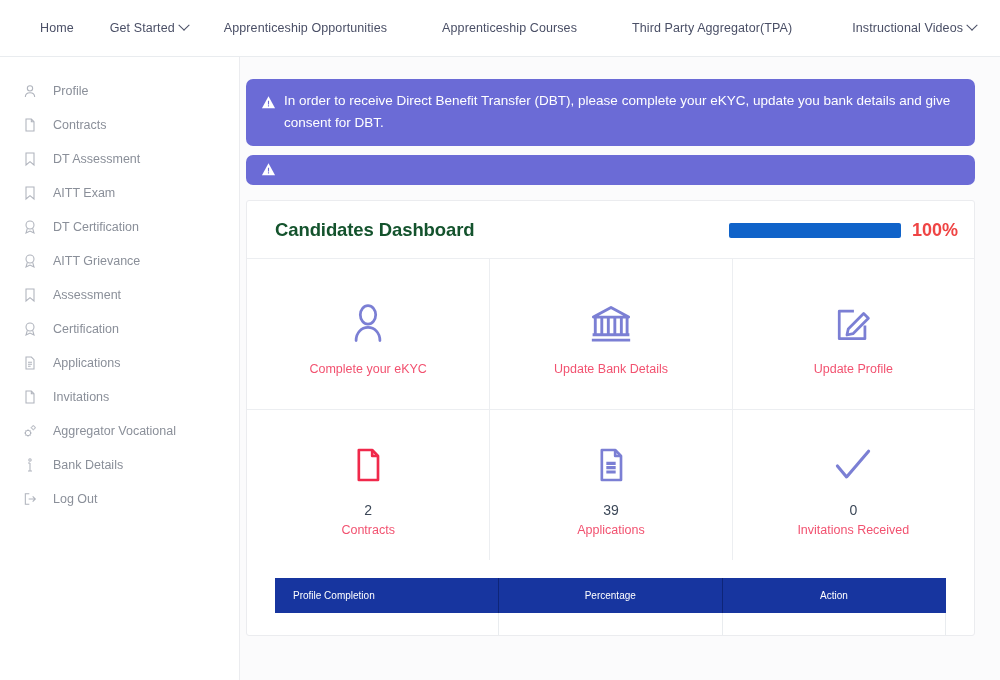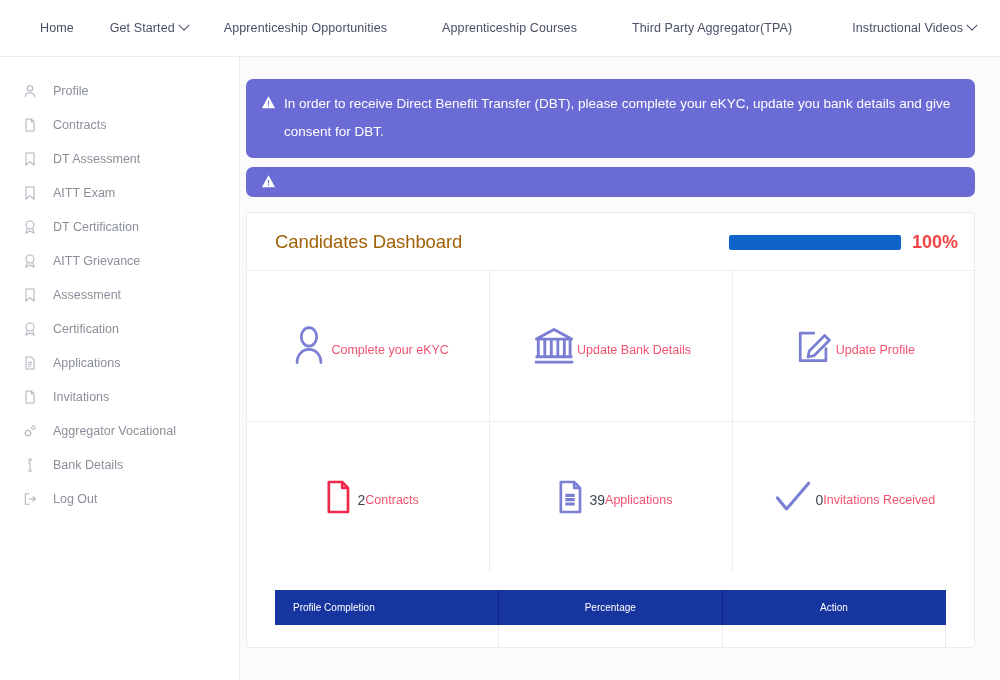--- a/index.html
+++ b/index.html
@@ -91,21 +91,21 @@
     padding: 22px 25px 0 6px;
     overflow: hidden;
   }
 
   
   .alert {
     background: #6b6bd6;
     color: #ffffff;
     border-radius: 7px;
     font-size: 13.5px;
-    line-height: 28px;
+    line-height: 22px;
     padding: 11px 16px 12px 15px;
     display: flex;
     gap: 8px;
     align-items: flex-start;
   }
   .alert-2 {
     margin-top: 9px;
     padding: 7px 16px 8px 15px;
     min-height: 29px;
     align-items: center;
@@ -127,22 +127,22 @@
   }
   .card-head {
     display: flex;
     align-items: center;
     justify-content: space-between;
     padding: 18px 16px 17px 28px;
     border-bottom: 1px solid #eceef1;
   }
   .card-title {
     font-size: 18.5px;
-    font-weight: normal;
-    color: #a16207;
+    font-weight: bold;
+    color: #14532d;
     letter-spacing: -0.1px;
   }
   .progress-wrap {
     display: flex;
     align-items: center;
     gap: 11px;
   }
   .progress-track {
     width: 172px;
     height: 15px;
@@ -160,21 +160,21 @@
     font-weight: bold;
     color: #ef4444;
   }
 
   
   .tile-grid { display: flex; flex-wrap: wrap; }
   .tile {
     width: 33.3333%;
     height: 150px;
     display: flex;
-    flex-direction: row;
+    flex-direction: column;
     align-items: center;
     justify-content: center;
     cursor: pointer;
     position: relative;
     text-align: center;
   }
   .tile-row-1 .tile:nth-child(2),
   .tile-row-1 .tile:nth-child(3) { border-left: 1px solid #eceef1; }
   .tile-row-2 { border-top: 1px solid #eceef1; }
   .tile-row-2 .tile:nth-child(2),

